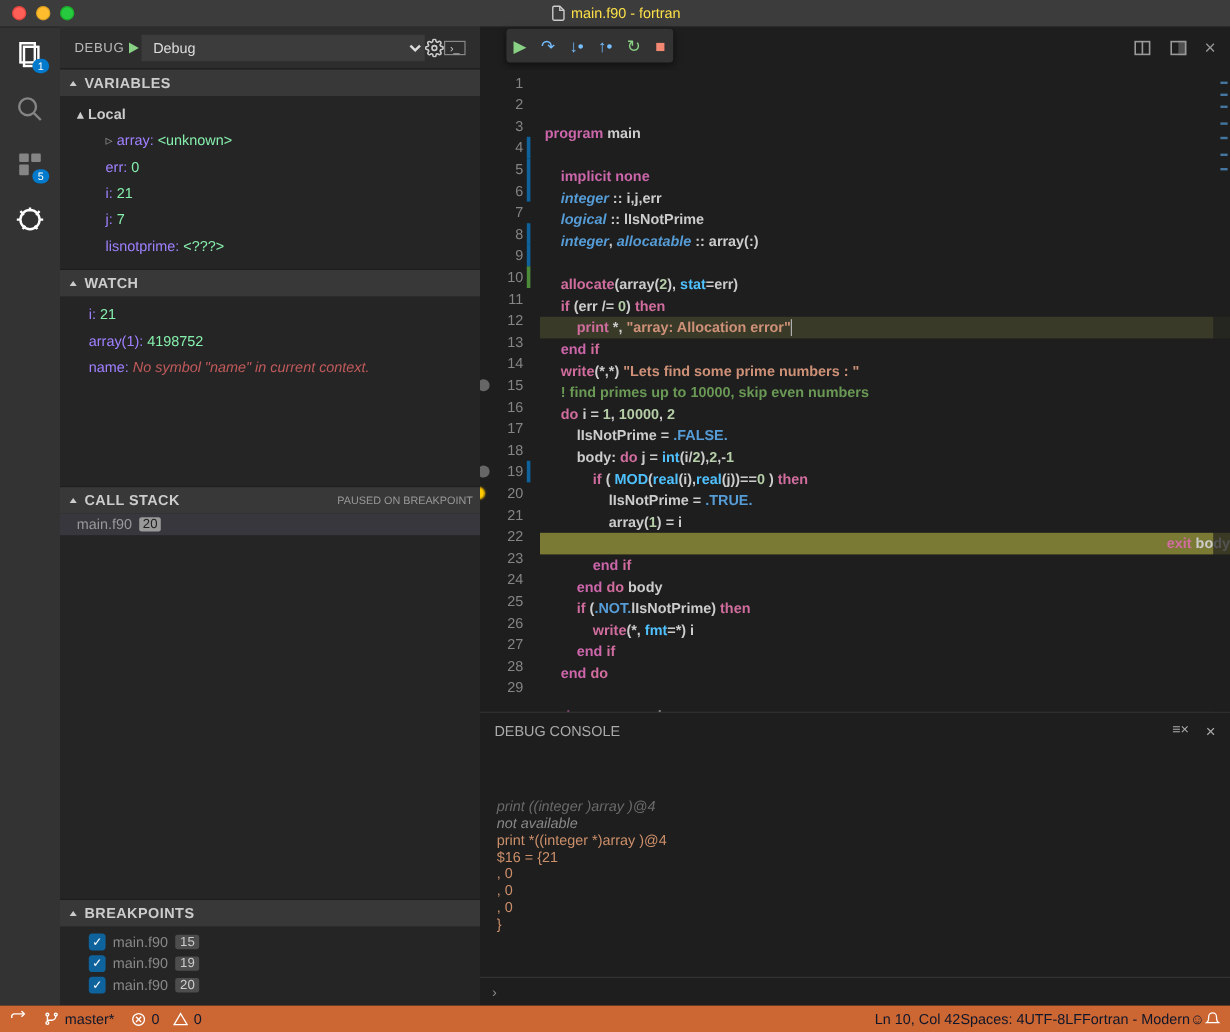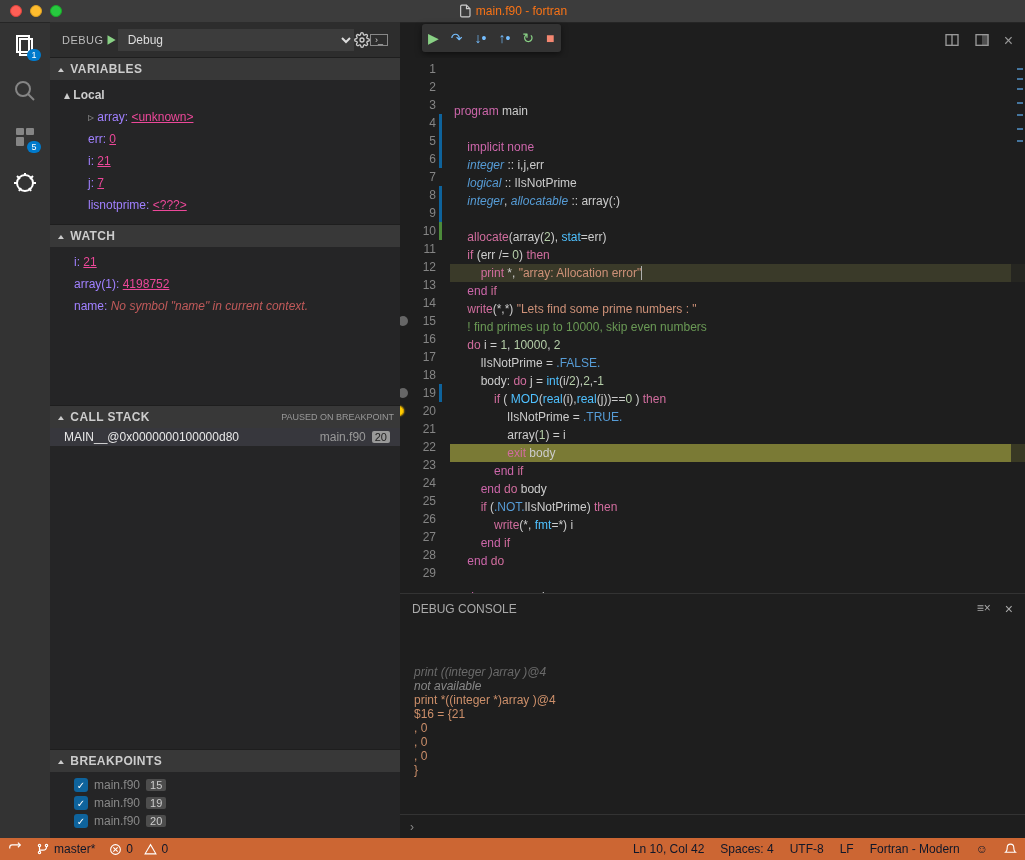--- a/index.html
+++ b/index.html
@@ -4,21 +4,21 @@
 <style>
 * { margin: 0; padding: 0; box-sizing: border-box; font-family: -apple-system, "Helvetica Neue", Arial, sans-serif; font-size: 12px; }
 body { width: 1025px; height: 860px; background: #1e1e1e; color: #ccc; display: flex; flex-direction: column; overflow: hidden; }
 
 .titlebar { height: 22px; background: #3c3c3c; display: flex; align-items: center; position: relative; }
 .traffic { display: flex; gap: 8px; padding-left: 10px; }
 .tl { width: 12px; height: 12px; border-radius: 50%; }
 .tl.r { background: #ff5f56; border: 1px solid #e0443e; }
 .tl.y { background: #ffbd2e; border: 1px solid #dea123; }
 .tl.g { background: #27c93f; border: 1px solid #1aab29; }
-.title-center { position: absolute; left: 50%; transform: translateX(-50%); display: flex; align-items: center; gap: 4px; color: #f97316; font-size: 13px; }
+.title-center { position: absolute; left: 50%; transform: translateX(-50%); display: flex; align-items: center; gap: 4px; color: #fde047; font-size: 13px; }
 
 .body-row { flex: 1; display: flex; min-height: 0; }
 
 .activitybar { width: 50px; background: #333; display: flex; flex-direction: column; align-items: center; padding-top: 8px; gap: 18px; border-top: 1px solid #252525;}
 .activitybar .aicon { width: 28px; height: 28px; color: #858585; position: relative; display:flex; align-items:center; justify-content:center;}
 .activitybar .aicon.active { color: #fff; }
 .activitybar .aicon svg { width: 24px; height: 24px; }
 .abadge { position: absolute; bottom: -2px; right: -2px; background: #007acc; color: #fff; font-size: 9px; border-radius: 8px; padding: 1px 4px; min-width: 14px; text-align: center; }
 
 .sidebar { width: 350px; background: #252526; display: flex; flex-direction: column; }
@@ -29,21 +29,21 @@
 .gear { color: #ccc; }
 .screen-icon { color: #ccc; border:1px solid #888; width:18px; height:12px; display:inline-flex; align-items:center; justify-content:center; font-size:9px;}
 
 .section { border-top: 1px solid #1e1e1e; }
 .section-title { display: flex; align-items: center; height: 22px; padding: 0 6px; font-size: 11px; font-weight: bold; color: #ccc; letter-spacing: 0.4px; gap:4px; background:#383838;}
 .section-title .twist { font-size: 10px; transform: scaleY(0.7); }
 .section-body { padding: 4px 0 8px 0; font-family: Menlo, Consolas, monospace; font-size: 12px; }
 .varrow { padding: 1px 0 1px 24px; color: #ccc; line-height: 20px; }
 .varrow .k { color: #a080ff; }
 .varrow.sub { padding-left: 38px; }
-.varrow .v { color: #ec4899; text-decoration: underline; }
+.varrow .v { color: #86efac; }
 .varrow .italic { font-style: italic; color: #c15a5a; }
 .varrow .truev { color: #ce9178; }
 
 .stackrow { display: flex; align-items: center; padding: 2px 10px 2px 14px; background: #37373d; }
 .stackrow .name { flex:1; color:#e8e8e8; }
 .stackrow .file { color:#999; margin-right:6px; }
 .stackrow .ln { background:#999; color:#222; padding:0 3px; border-radius:2px; font-size:11px;}
 
 .paused-label { margin-left:auto; font-size:9px; color:#999; font-weight:normal; letter-spacing:0;}
 
@@ -60,22 +60,22 @@
 
 .editor-scroll { flex:1; display:flex; min-height:0; overflow:hidden; position:relative; font-family: Menlo, Consolas, monospace; font-size:13px;}
 .gutter { width:50px; background:#1e1e1e; text-align:right; padding-right:14px; color:#858585; user-select:none; padding-top:2px; position:relative;}
 .gutter .gl { height:18px; line-height:18px; position:relative;}
 .gl.mod { border-right: 3px solid #0e639c; padding-right:3px; margin-right:-6px;}
 .gl.modg { border-right: 3px solid #4c8a3a; padding-right:3px; margin-right:-6px;}
 .gl .bkpt { position:absolute; left:-2px; top:4px; width:10px; height:10px; border-radius:50%; }
 .gl .bkpt.gray { background:#666;}
 .gl .bkpt.yellow { background:#ffcc00; border:1px solid #cc9900; box-shadow:0 0 2px #ffcc00; left:-6px; border-radius:0 50% 50% 0;}
 .code { flex:1; padding-top:2px; background:#1e1e1e; white-space:pre; position:relative;}
-.cl { height:18px; line-height:18px; padding-left:4px; }
-.cl.currline { background:#7a7a35; }
+.cl { height:18px; line-height:18px; padding-left:4px;font-weight:bold; }
+.cl.currline { background:#7a7a35;text-align:right; }
 .cl.hl { background:#3a3a29; }
 .cl .cursor { border-right:1px solid #aeafad;}
 .kw-prog { color:#cc66aa; }
 .kw-blue { color:#569cd6; font-style:italic; }
 .kw-pink { color:#d16d9e; }
 .fn { color:#4fc1ff; }
 .num { color:#b5cea8; }
 .str { color:#ce9178; }
 .bool { color:#569cd6; }
 .cmt { color:#6a9955; }
@@ -84,21 +84,21 @@
 
 .console { height: 245px; background:#1e1e1e; border-top:1px solid #333; display:flex; flex-direction:column;}
 .console-head { height:30px; display:flex; align-items:center; padding:0 12px; color:#aaa; font-size:11px; }
 .console-head .right { margin-left:auto; display:flex; gap:14px;}
 .console-body { flex:1; padding:4px 14px; font-family:Menlo, Consolas, monospace; font-size:12px; color:#cc8f6a; overflow:hidden;margin-top:37px;}
 .console-body .gray { color:#6a6a6a; font-style:italic;}
 .console-body .ital { font-style:italic; color:#888;}
 .console-foot { height:24px; border-top:1px solid #333; padding:0 10px; color:#888; display:flex; align-items:center;}
 
 .statusbar { height:22px; background:#cc6633; color:#0f172a; display:flex; align-items:center; padding:0 8px; gap:14px; font-size:12px;}
-.statusbar .right { margin-left:auto; display:flex; gap:16px; align-items:center;}
+.statusbar .right { margin-left:auto; display:flex; gap:0; align-items:center;}
 .statusbar .blk { display:inline-flex; align-items:center; gap:4px;}
 svg { display:block; }
 .sidebar .flex-spacer { flex:1; }
 </style>
 </head>
 <body>
 
 <div class="titlebar">
   <div class="traffic">
     <div class="tl r"></div>
@@ -202,21 +202,20 @@
     <div style="height:80px"></div>
 
     <div class="section">
       <div class="section-title">
           <span class="twist">▲</span>
           <span>CALL STACK</span>
           <span class="paused-label">PAUSED ON BREAKPOINT</span>
         </div>
       <div class="section-body" style="padding:0">
         <div class="stackrow">
-          <span class="name">MAIN__@0x0000000100000d80</span>
           <span class="file">main.f90</span>
           <span class="ln">20</span>
         </div>
       </div>
     </div>
 
     <div class="flex-spacer"></div>
 
     <div class="section">
       <div class="section-title">

